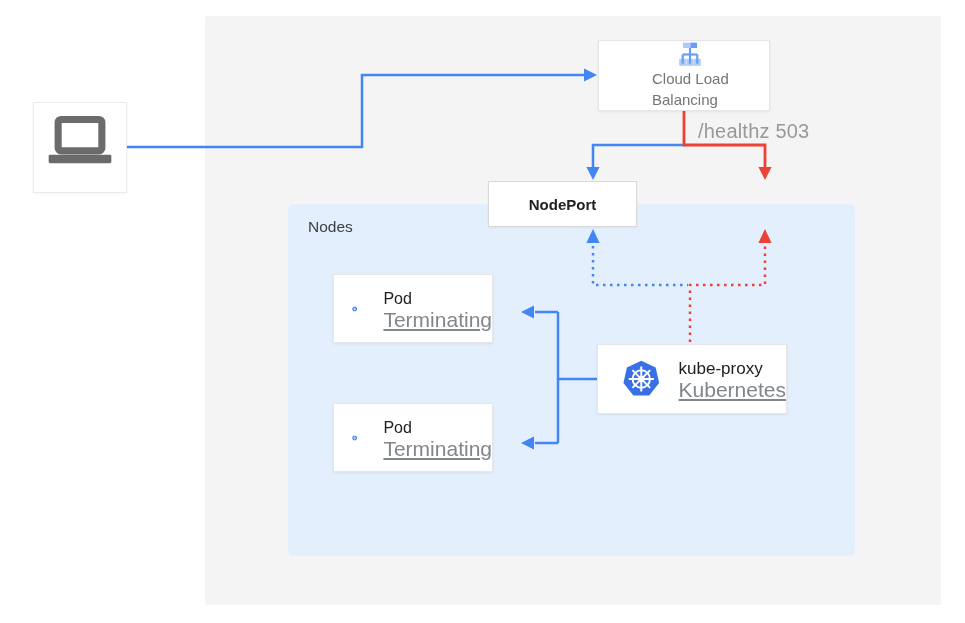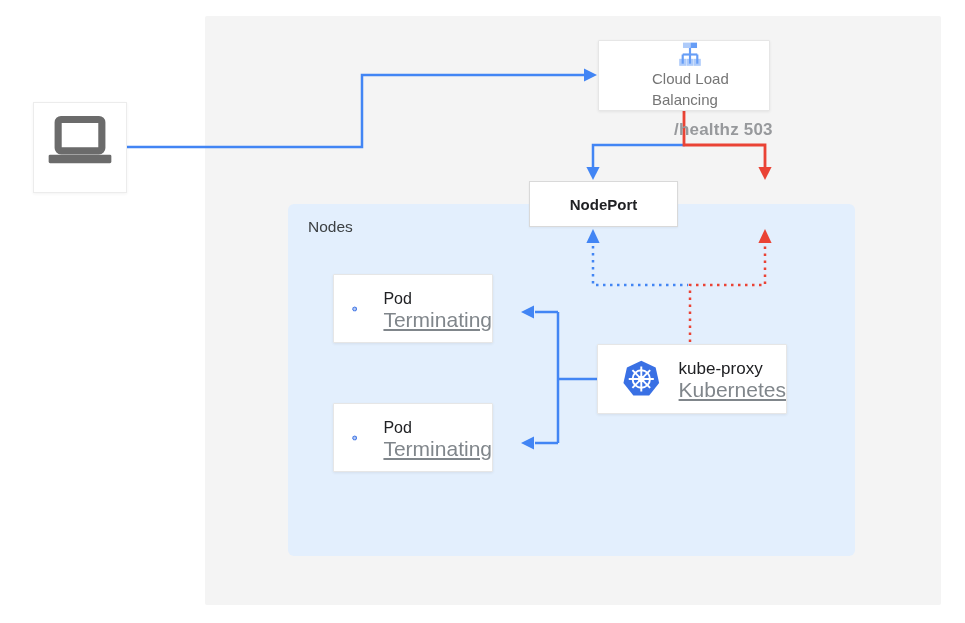--- a/index.html
+++ b/index.html
@@ -30,36 +30,36 @@
   .card{border:1px solid #e6e6e6;box-shadow:0 1px 3px rgba(0,0,0,0.07);border-radius:1px;}
 
   .client-box{left:33px;top:102px;width:94px;height:91px;justify-content:center;
     border:1px solid #ececec;box-shadow:0 1px 3px rgba(0,0,0,0.05);}
 
   .lb-box{left:598px;top:40px;width:172px;height:71px;padding-left:12px;flex-direction:column;}
   .lb-text{margin-left:16px;width:92px;font-size:15px;line-height:21px;color:#757575;}
 
   .port-box{top:181px;height:46px;border:1px solid #d9d9d9;box-shadow:0 1px 2px rgba(0,0,0,0.05);
     justify-content:center;text-align:center;}
-  .nodeport-box{left:529px;width:149px;}
+  .nodeport-box{left:488px;width:149px;}
   .healthcheck-box{left:689px;width:151px;}
   .port-label{font-size:15px;font-weight:bold;color:var(--text-dark);line-height:19px;}
   .healthcheck-box .port-label{width:120px;}
 
   .kproxy-box{left:597px;top:344px;width:190px;height:70px;padding-left:24px;}
   .pod-box{left:333px;width:160px;height:69px;padding-left:18px;}
   .pod-box.pod-1{top:274px;}
   .pod-box.pod-2{top:403px;}
 
   .box-text{margin-left:18px;}
   .box-title{font-size:16px;color:var(--text-dark);line-height:22px;}
   .kproxy-box .box-title{font-size:17px;}
   .box-subtitle{font-size:21px;color:var(--text-gray);line-height:20px;text-decoration:underline;}
 
-  .healthz-label{position:absolute;left:674px;top:120px;font-size:17px;font-weight:bold;
+  .healthz-label{position:absolute;left:698px;top:120px;font-size:20px;font-weight:normal;
     color:var(--healthz-gray);letter-spacing:0.2px;}
 </style>
 </head>
 <body>
 
 <div class="canvas">
 
   <div class="gray-panel"></div>
 
   <div class="nodes-panel">

